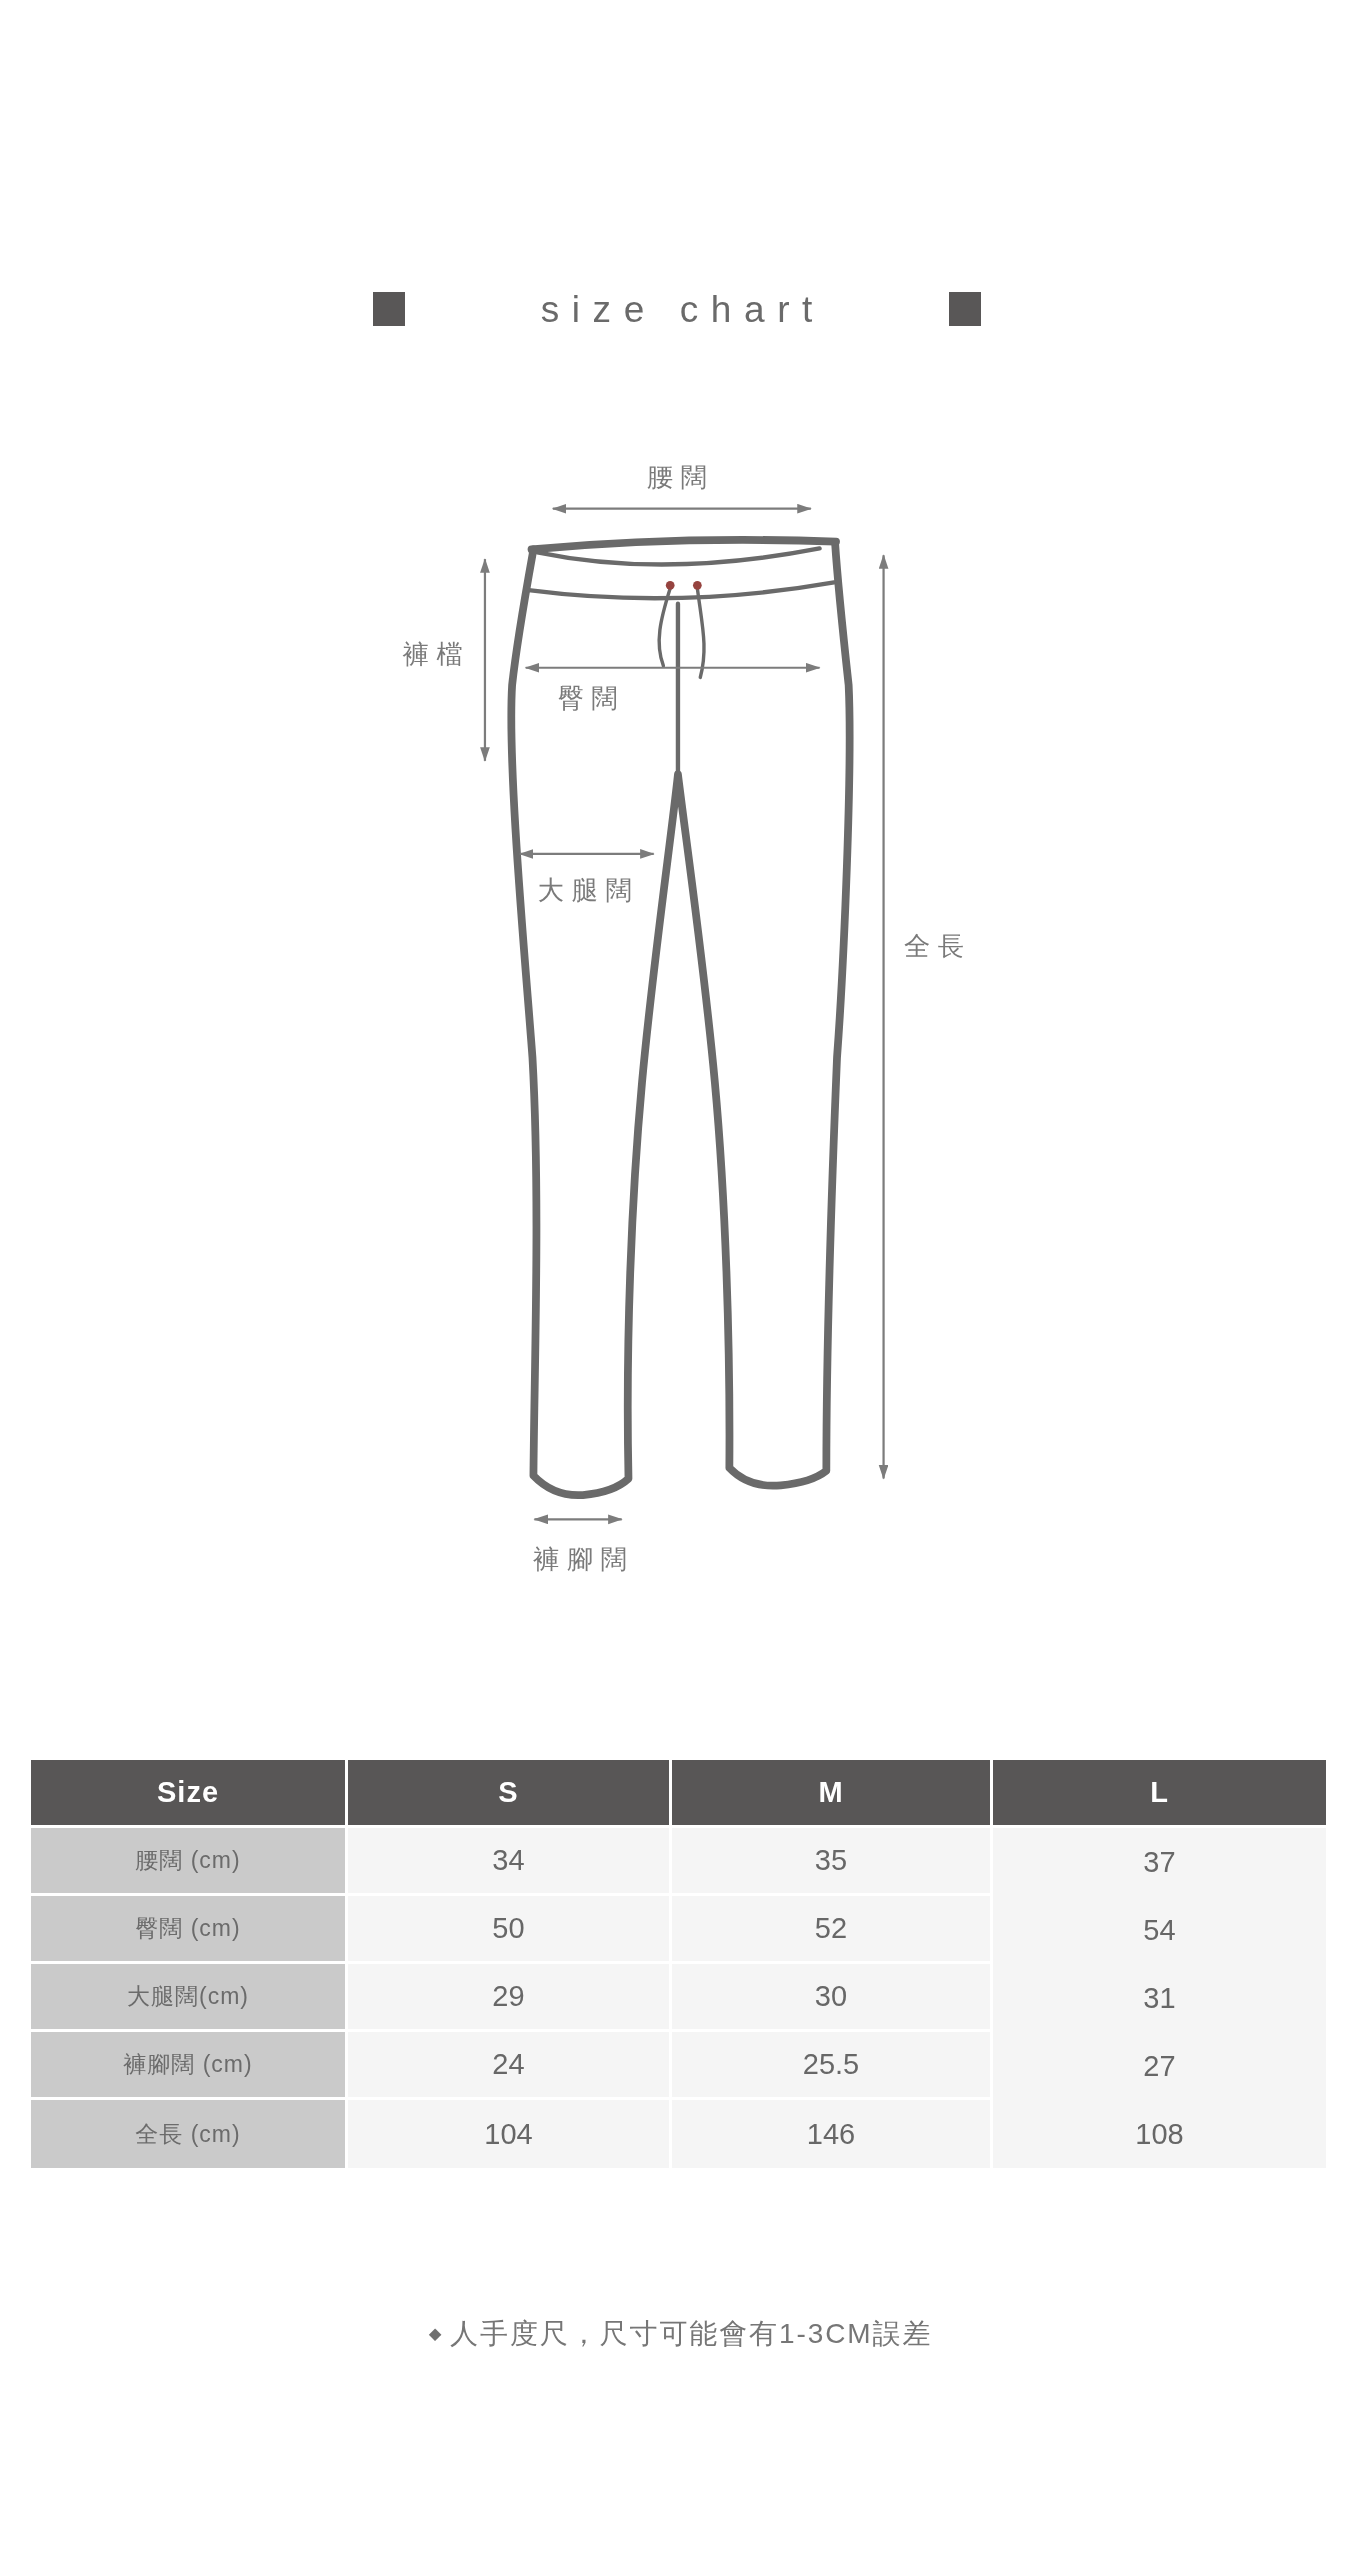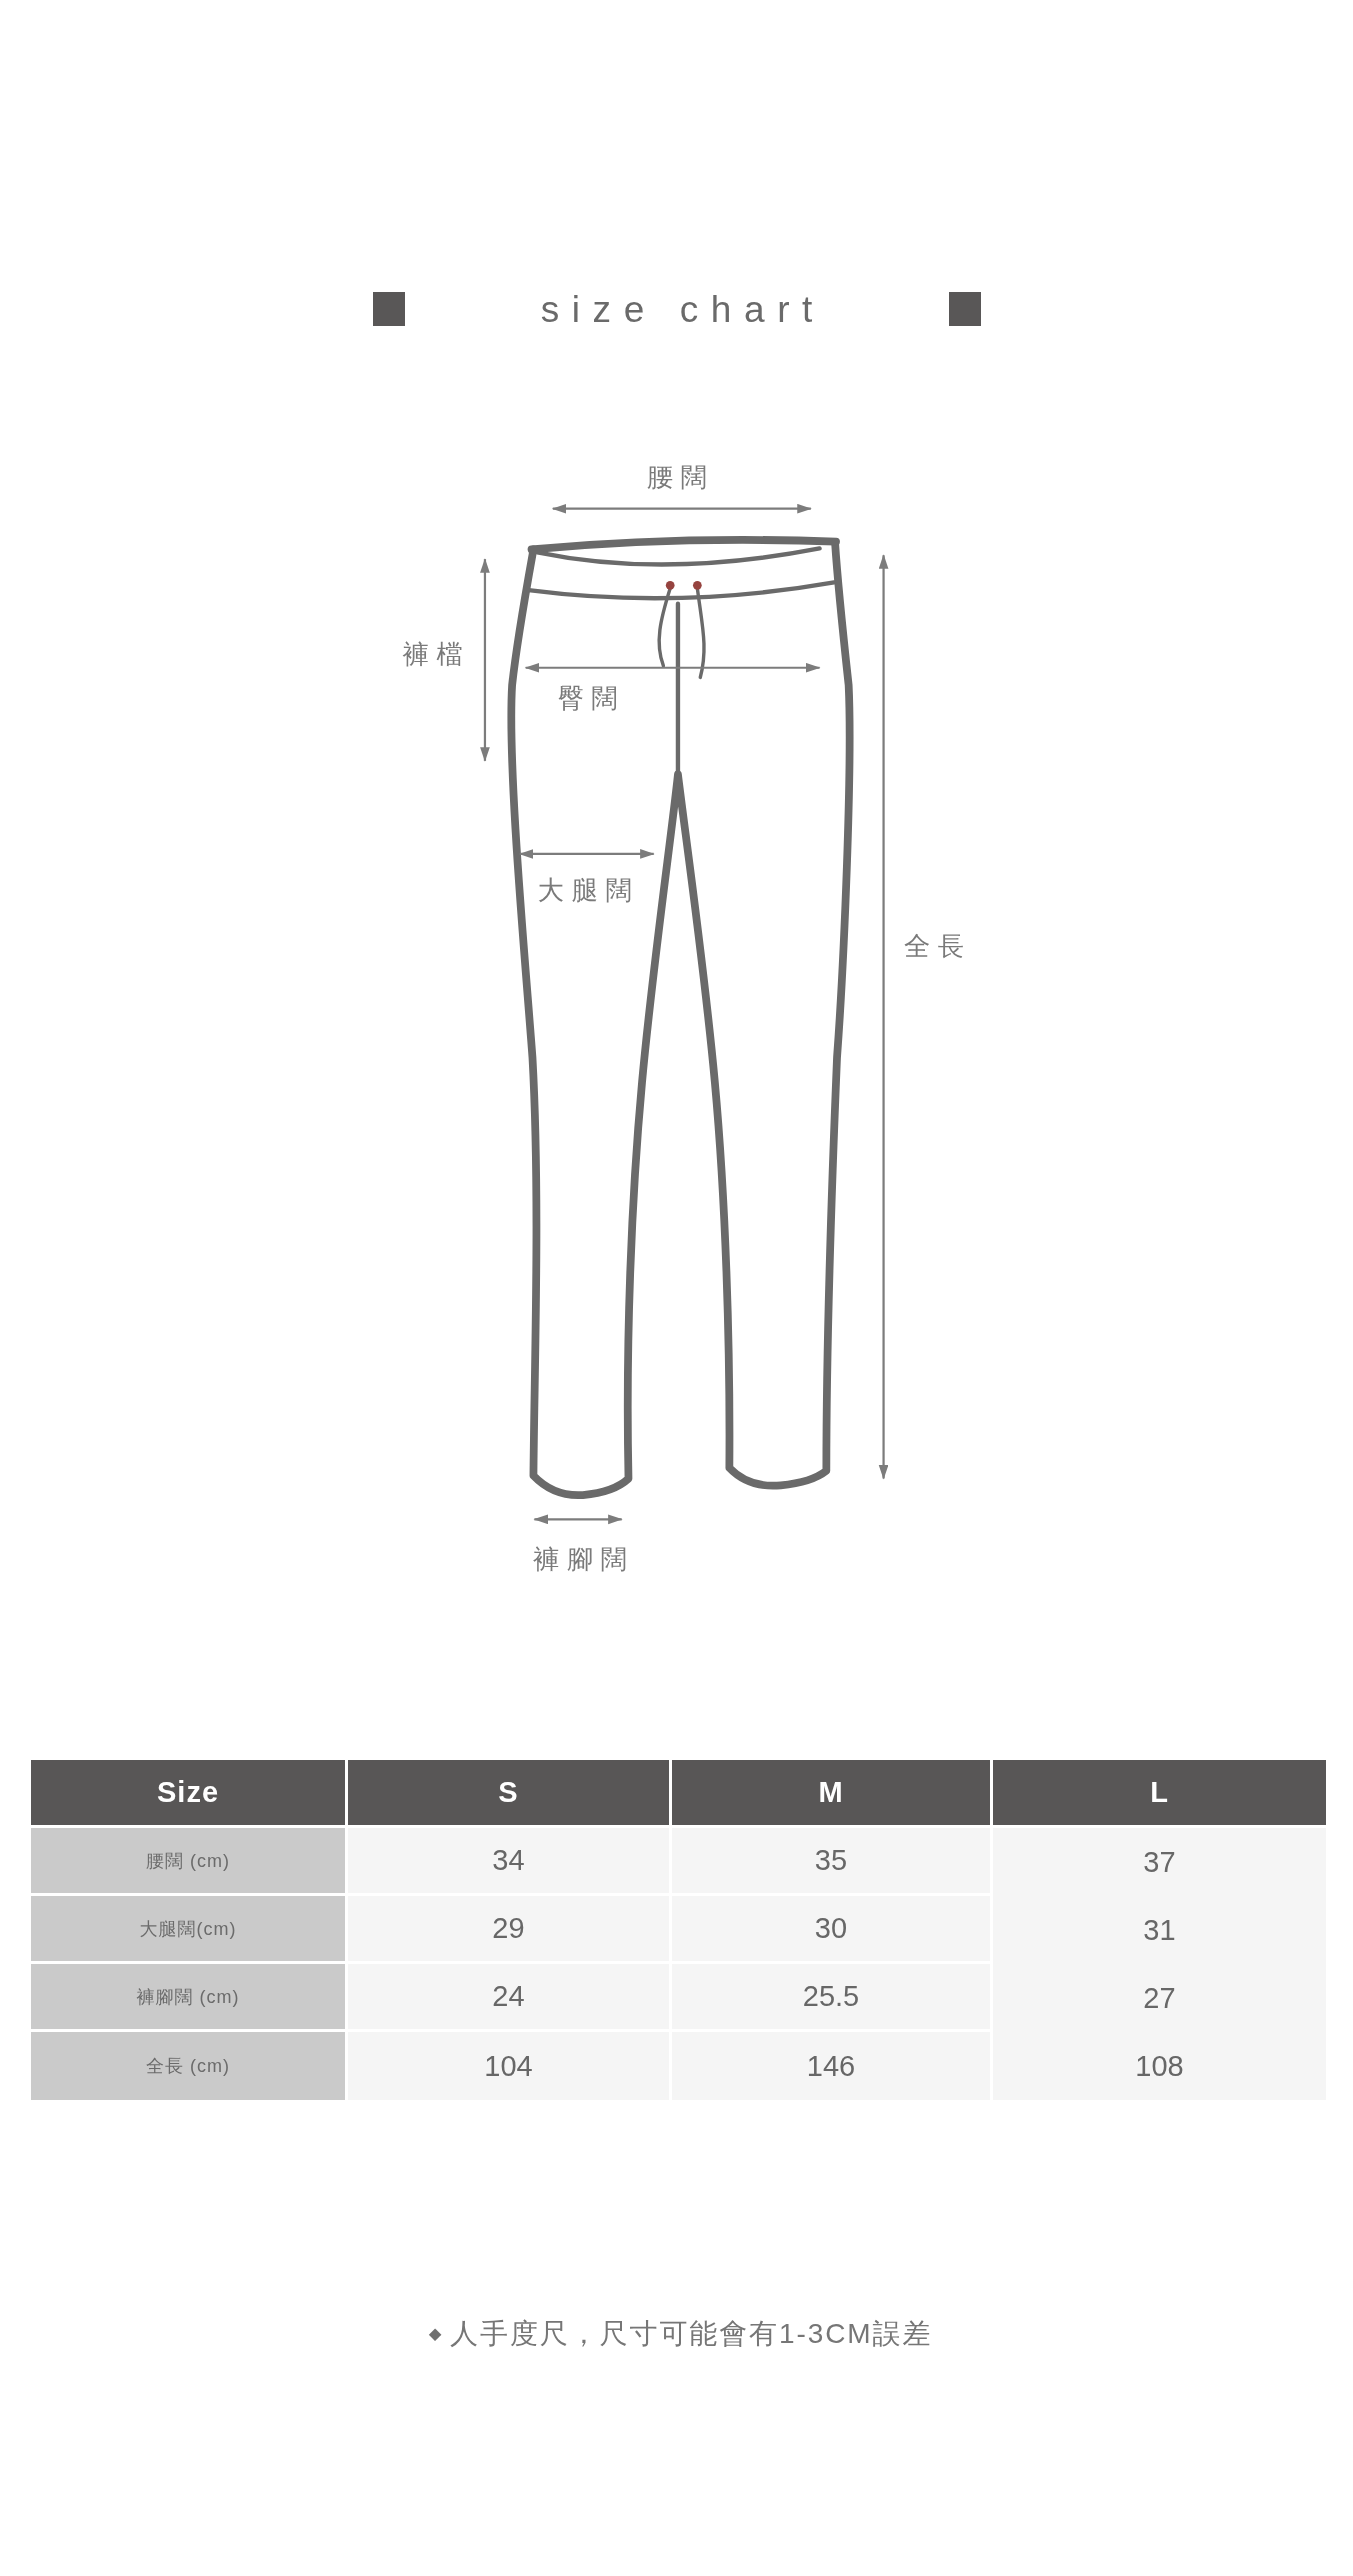--- a/index.html
+++ b/index.html
@@ -38,21 +38,21 @@
   #size-table th,#size-table td{
     box-sizing:border-box;height:68px;
     text-align:center;vertical-align:middle;
     padding:0;
   }
   #size-table th{
     background:#585656;color:#ffffff;
     font-size:29px;font-weight:700;letter-spacing:1px;
   }
   #size-table td.lab{
-    background:#cacaca;color:#6b6b6b;font-size:18px;letter-spacing:1px;
+    background:#cacaca;color:#6b6b6b;font-size:23px;letter-spacing:1px;
   }
   #size-table td.val{
     background:#f5f5f5;color:#676767;font-size:29px;
   }
   .br{border-right:3.9px solid #ffffff;}
   .bb{border-bottom:3.9px solid #ffffff;}
   
   #footnote{
     position:absolute;left:4px;top:2315px;width:1353px;
     text-align:center;color:#767676;font-size:28px;letter-spacing:1.9px;
@@ -134,20 +134,26 @@
       <th class="br bb">M</th>
       <th class="bb">L</th>
     </tr>
     <tr>
       <td class="lab br bb">腰闊 (cm)</td>
       <td class="val br bb">34</td>
       <td class="val br bb">35</td>
       <td class="val">37</td>
     </tr>
     <tr>
+      <td class="lab br bb">臀闊 (cm)</td>
+      <td class="val br bb">50</td>
+      <td class="val br bb">52</td>
+      <td class="val">54</td>
+    </tr>
+    <tr>
       <td class="lab br bb">大腿闊(cm)</td>
       <td class="val br bb">29</td>
       <td class="val br bb">30</td>
       <td class="val">31</td>
     </tr>
     <tr>
       <td class="lab br bb">褲腳闊 (cm)</td>
       <td class="val br bb">24</td>
       <td class="val br bb">25.5</td>
       <td class="val">27</td>

